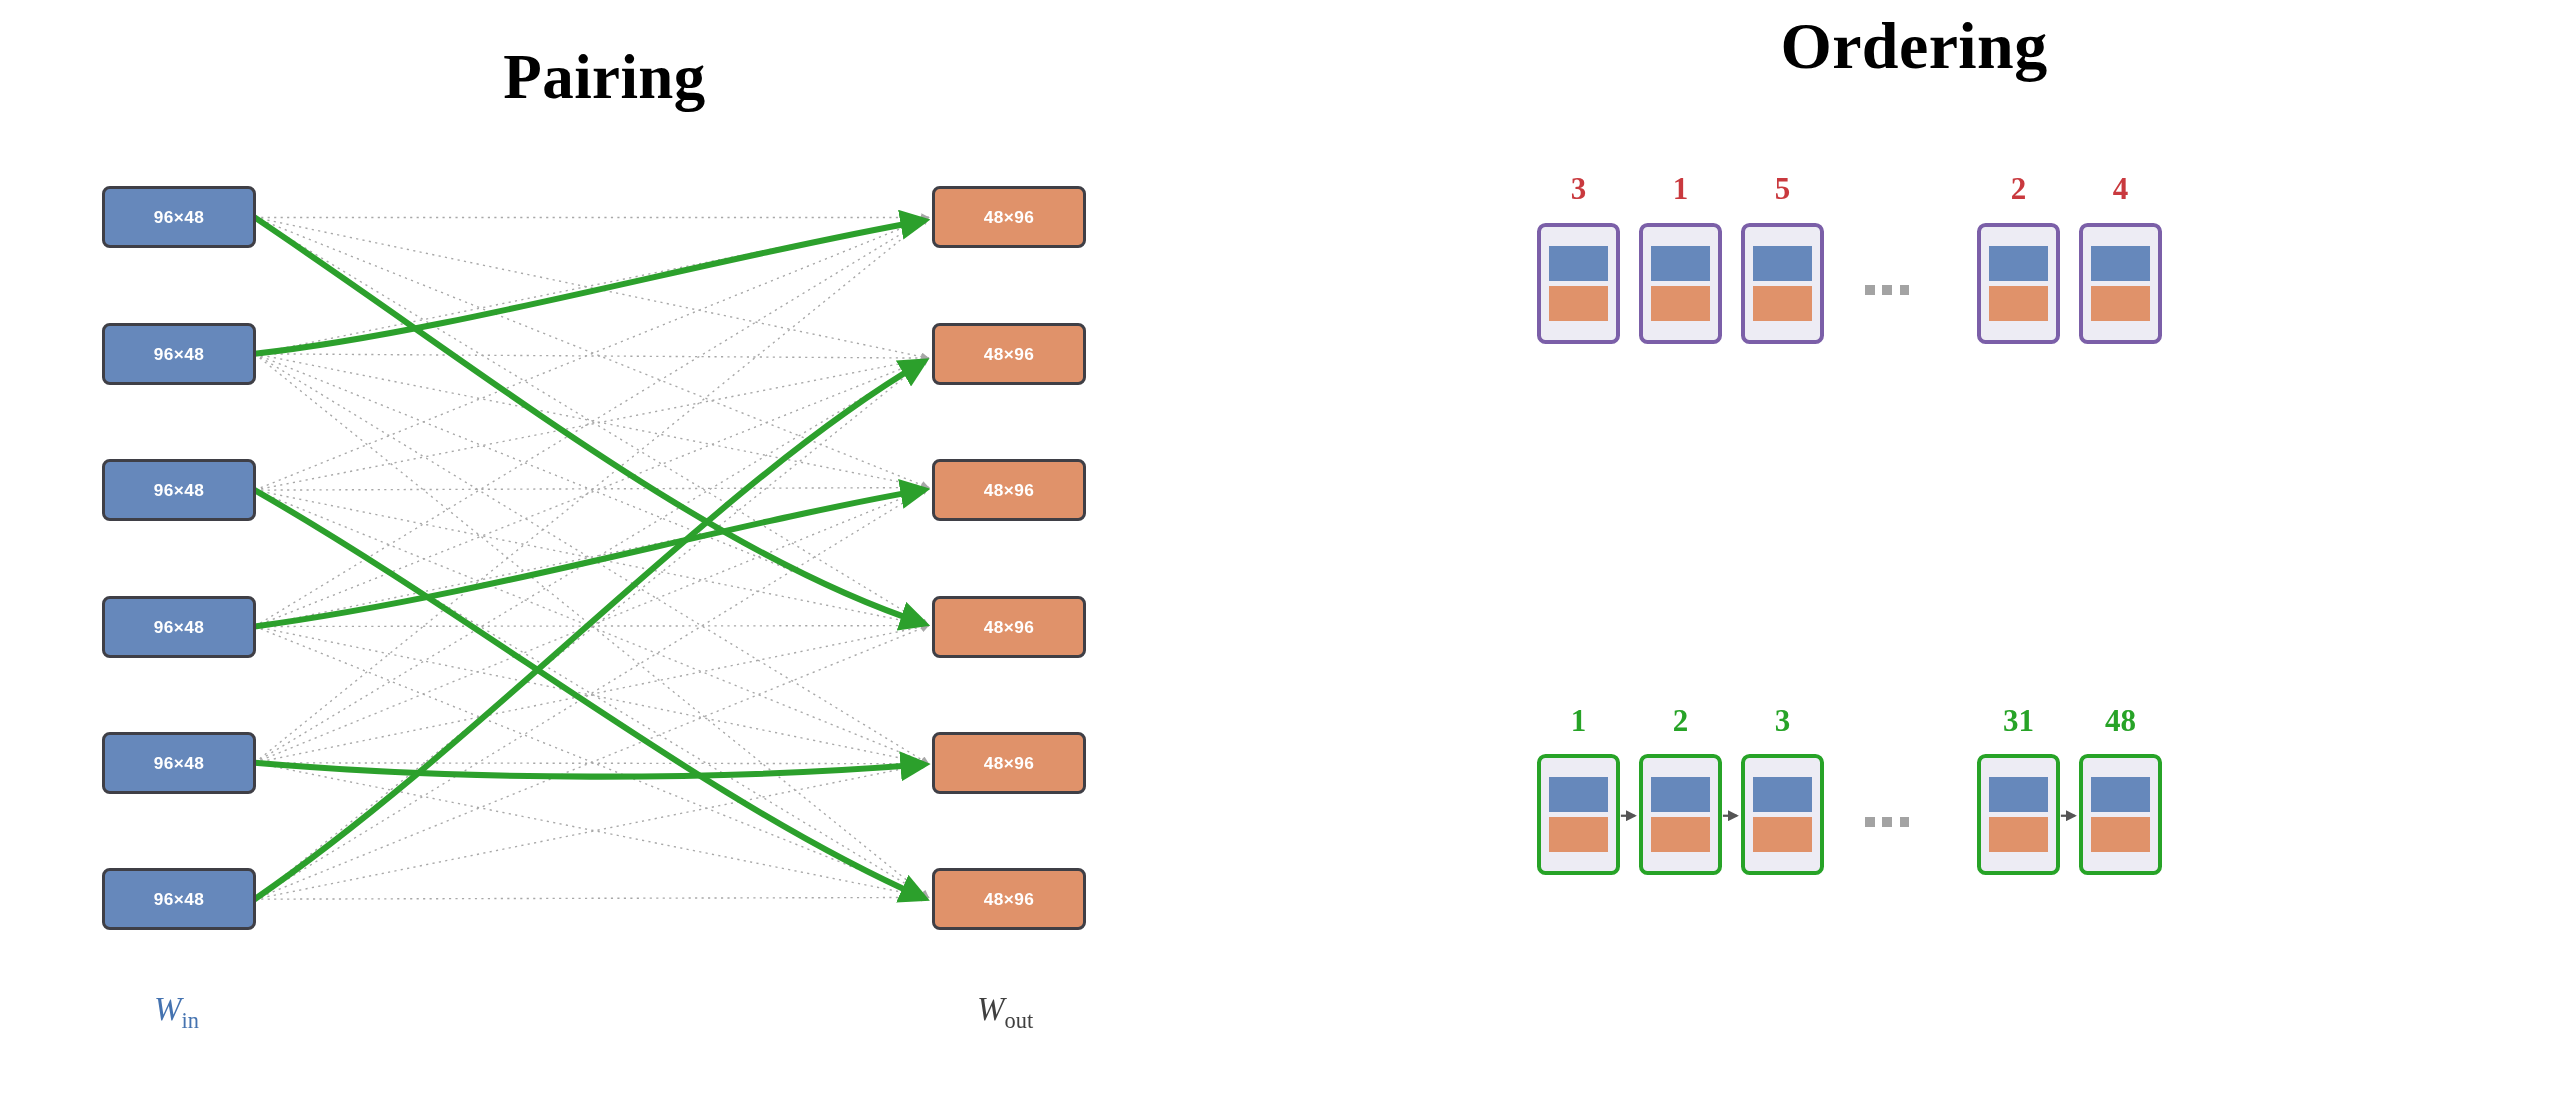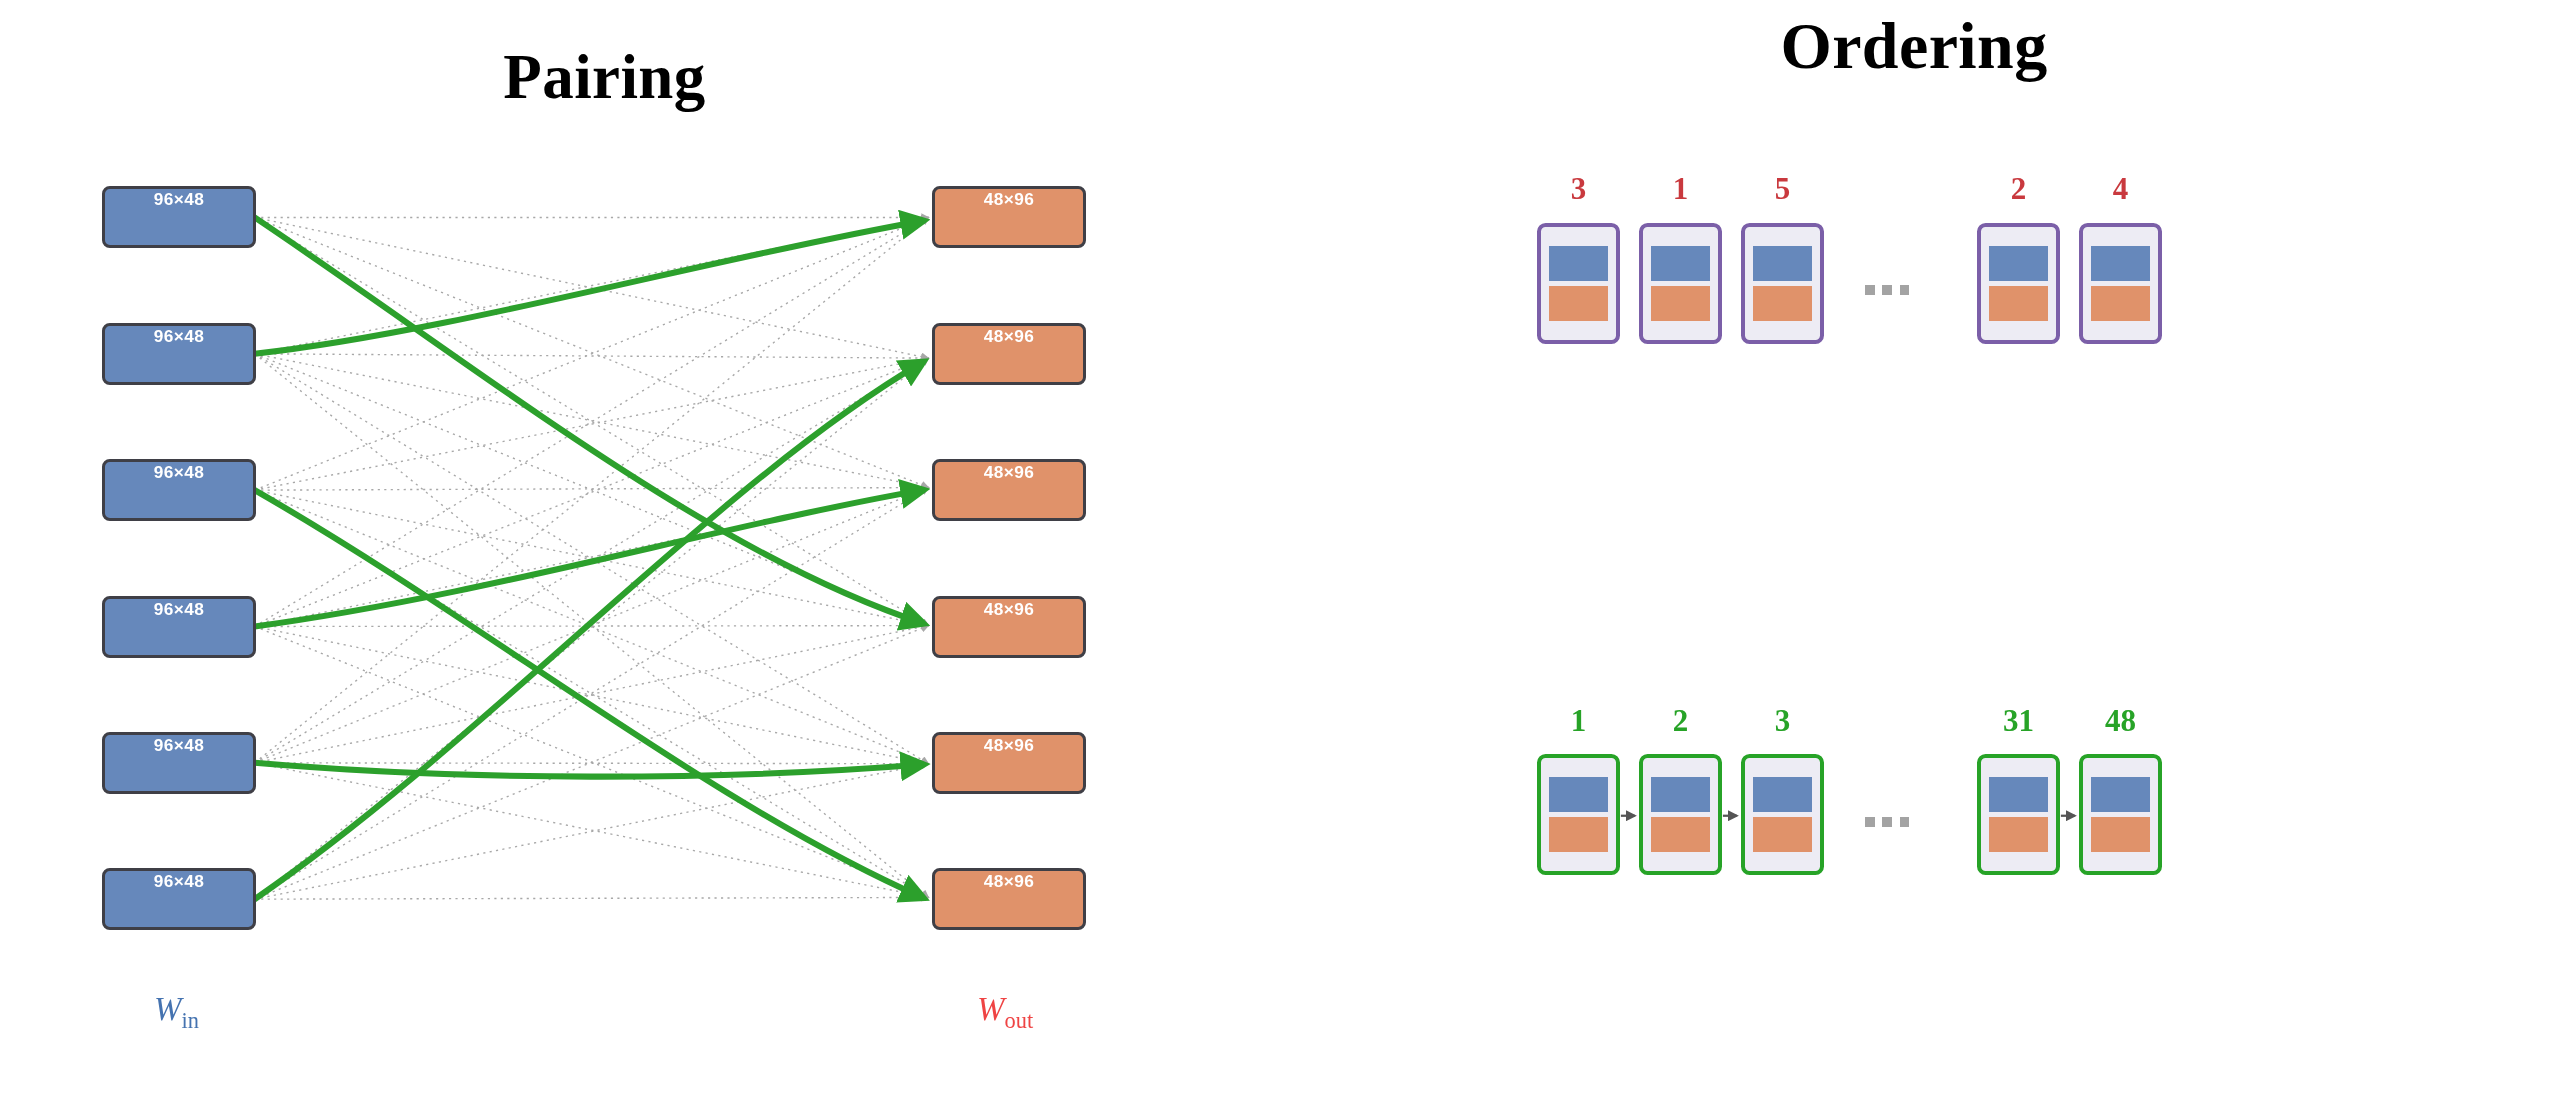--- a/index.html
+++ b/index.html
@@ -37,21 +37,21 @@
     width: 1252px; height: 1108px;
   }
   .node-box {
     position: absolute;
     width: 154px;
     height: 62px;
     border-radius: 7.8px;
     border: 3.5px solid #3f3f46;
     box-sizing: border-box;
     display: flex;
-    align-items: flex-start;
+    align-items: center;
     justify-content: center;
     color: #ffffff;
     font-size: 17.3px;
     font-weight: bold;
     letter-spacing: 0.4px;
   }
   .node-in  { background: #6688bb; }
   .node-out { background: #e0926a; }
 
   .axis-label {
@@ -59,21 +59,21 @@
     font-family: "Liberation Serif", serif;
     font-style: italic;
     font-size: 33px;
   }
   .axis-label .sub {
     font-size: 22.4px;
     font-style: normal;
     vertical-align: sub;
   }
   #label-win  { color: #4573b0; left: 154px; top: 991px; }
-  #label-wout { color: #ef4444; left: 977px; top: 991px; }
+  #label-wout { color: #404040; left: 977px; top: 991px; }
 
   
   .ord-row { position: absolute; }
   .ord-card {
     position: absolute;
     width: 83px;
     height: 121px;
     box-sizing: border-box;
     border-radius: 8.6px;
     background: #edecf4;

